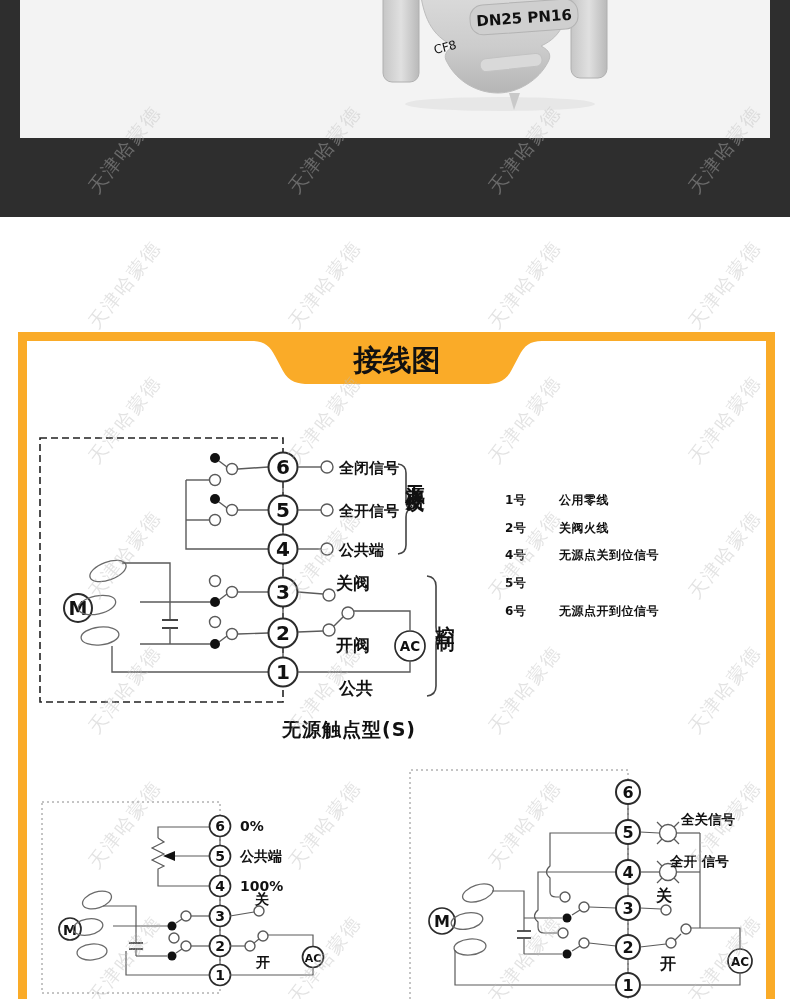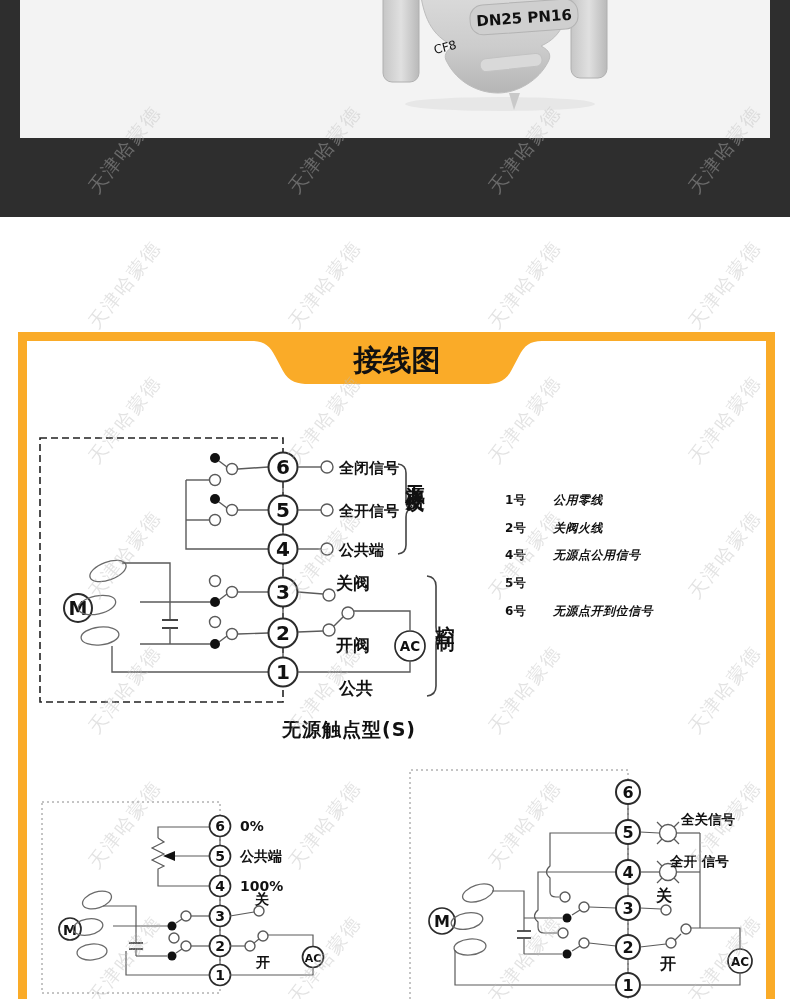--- a/index.html
+++ b/index.html
@@ -31,21 +31,21 @@
   .contact{fill:#ffffff;stroke:#5a5a5a;stroke-width:1.4;}
   .dot{fill:#111111;stroke:none;}
   .tnum{font-weight:bold;text-anchor:middle;}
   .lbl{font-weight:bold;}
   .coil{fill:none;stroke:#6a6a6a;stroke-width:1.3;}
 
   
   .legend{position:absolute;left:505px;top:487px;font-size:12px;font-weight:bold;color:#111;}
   .legend-row{display:flex;height:27.7px;line-height:27.7px;letter-spacing:0.5px;}
   .legend-num{width:38px;}
-  .legend-desc{margin-left:10px;font-style:italic;}
+  .legend-desc{margin-left:16px;}
 
   .caption{position:absolute;left:282px;top:717px;font-size:19px;font-weight:bold;color:#111;letter-spacing:1px;}
 
   .vlabel{position:absolute;writing-mode:vertical-rl;text-orientation:upright;
           font-weight:bold;color:#111;line-height:1;}
   .vlabel.feedback{left:406px;top:469px;font-size:19px;letter-spacing:3px;}
   .vlabel.control{left:436px;top:611px;font-size:19px;letter-spacing:6px;}
 
   
   .wm-layer{position:absolute;inset:0;pointer-events:none;z-index:40;}
@@ -211,21 +211,21 @@
     <div class="legend-row">
         <span class="legend-num">1号</span>
         <span class="legend-desc">公用零线</span>
       </div>
     <div class="legend-row">
         <span class="legend-num">2号</span>
         <span class="legend-desc">关阀火线</span>
       </div>
     <div class="legend-row">
         <span class="legend-num">4号</span>
-        <span class="legend-desc">无源点公用信号</span>
+        <span class="legend-desc">无源点关到位信号</span>
       </div>
     <div class="legend-row">
         <span class="legend-num">5号</span>
       </div>
     <div class="legend-row">
         <span class="legend-num">6号</span>
         <span class="legend-desc">无源点开到位信号</span>
       </div>
   </div>
 

